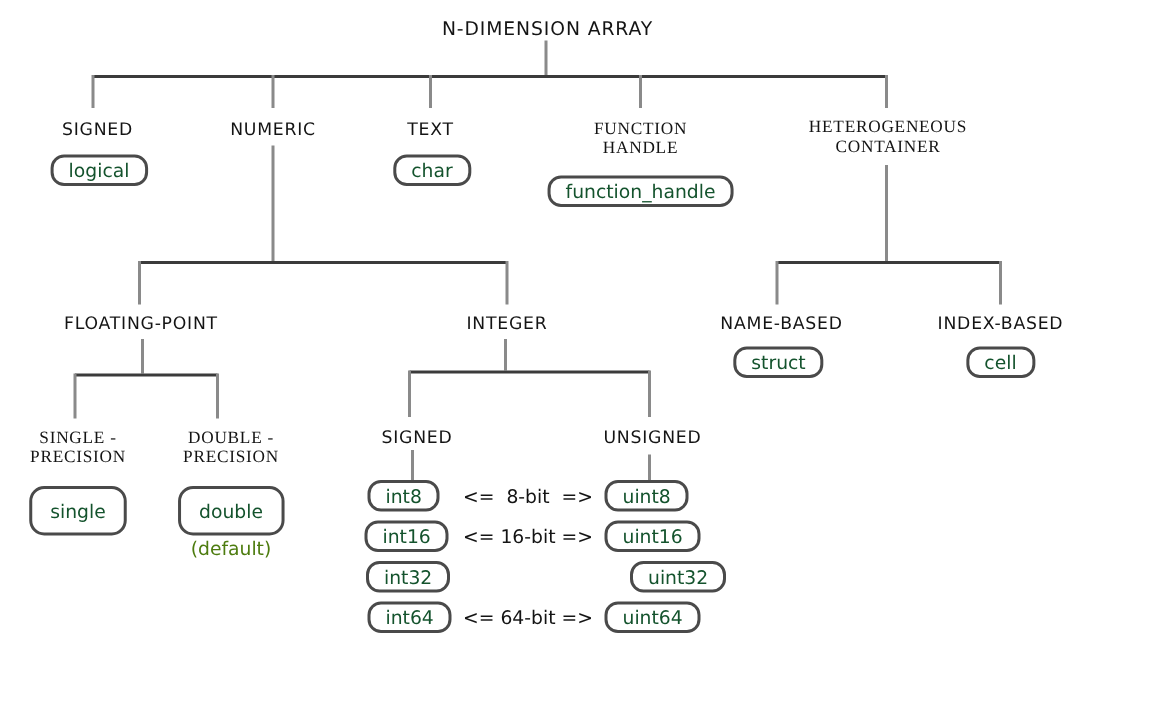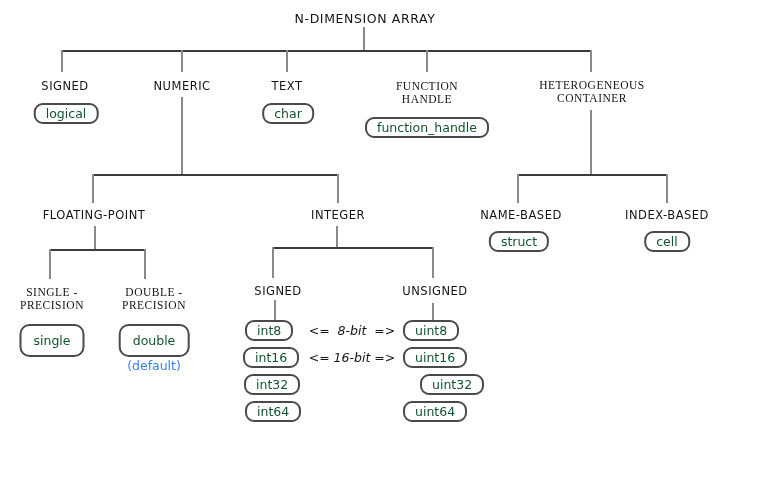--- a/index.html
+++ b/index.html
@@ -22,25 +22,25 @@
   .pill{
     position:absolute;transform:translateX(-50%);
     border:2px solid #4a4a4a;border-radius:9px;background:#fff;
     font-size:12.5px;line-height:15px;padding:1px 10px;white-space:nowrap;
     color:#14532d;text-align:right;
   }
   .pill.big{padding:7px 12px;border-radius:10px;}
   .pill.row{transform:none;} 
   .rel{
     position:absolute;width:100px;text-align:center;
-    font-size:12.5px;white-space:pre;color:#141414;font-style:italic;
+    font-size:12.5px;white-space:pre;color:#141414;
   }
   .note{
     position:absolute;transform:translateX(-50%);
-    font-size:12.5px;color:#3b82f6;white-space:nowrap;
+    font-size:12.5px;color:#4d7c0f;white-space:nowrap;
   }
 </style>
 </head>
 <body>
 
 <div id="stage">
 
   <div class="vl" style="left:363px;top:27px;height:23px"></div>
   <div class="hl" style="left:62px;top:50px;width:530px"></div>
   <div class="vl" style="left:61px;top:50px;height:22px"></div>
@@ -121,15 +121,16 @@
   <div class="pill row" style="left:403px;top:320px">uint8</div>
 
   <div class="pill row" style="left:243px;top:347px">int16</div>
   <div class="rel" style="left:302px;top:350px">&lt;= 16-bit =&gt;</div>
   <div class="pill row" style="left:403px;top:347px">uint16</div>
 
   <div class="pill row" style="left:244px;top:374px">int32</div>
   <div class="pill row" style="left:420px;top:374px">uint32</div>
 
   <div class="pill row" style="left:245px;top:401px">int64</div>
+  <div class="rel" style="left:302px;top:404px">&lt;= 64-bit =&gt;</div>
   <div class="pill row" style="left:403px;top:401px">uint64</div>
 
 </div>
 
 </body></html>

